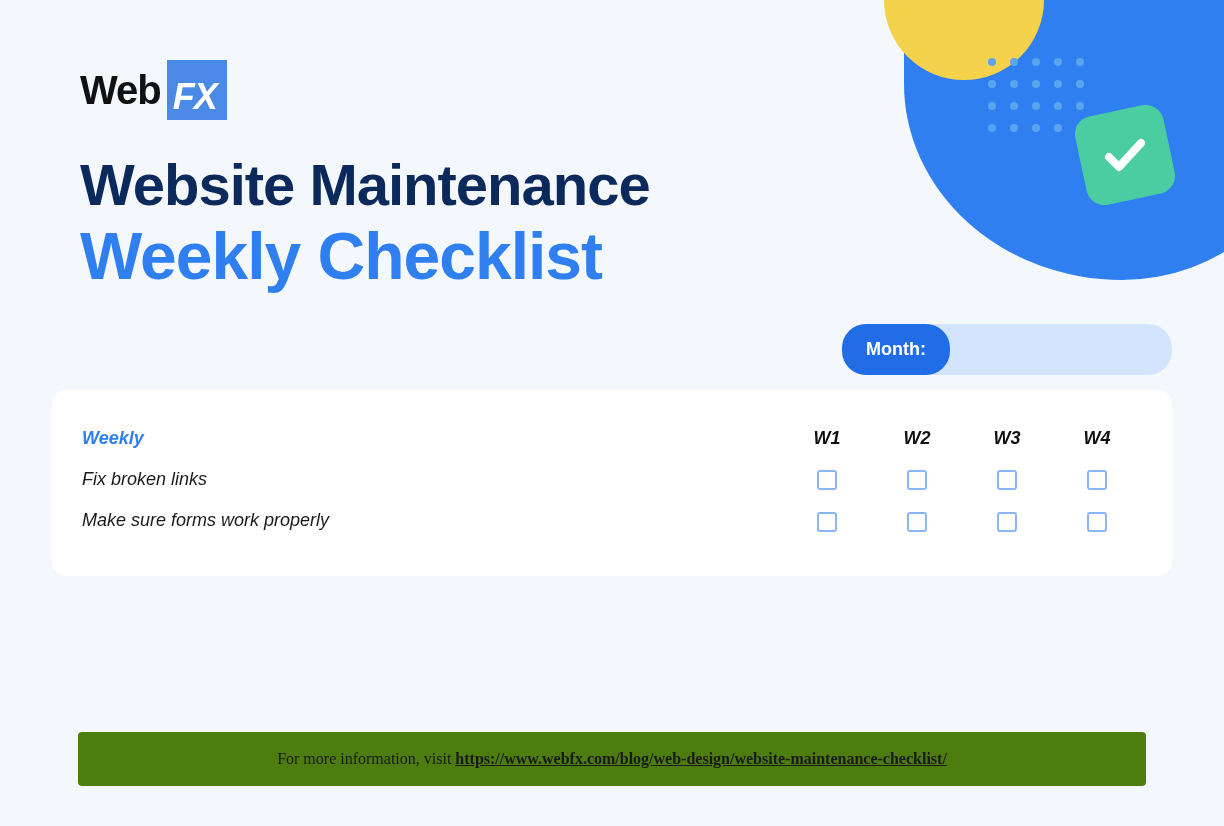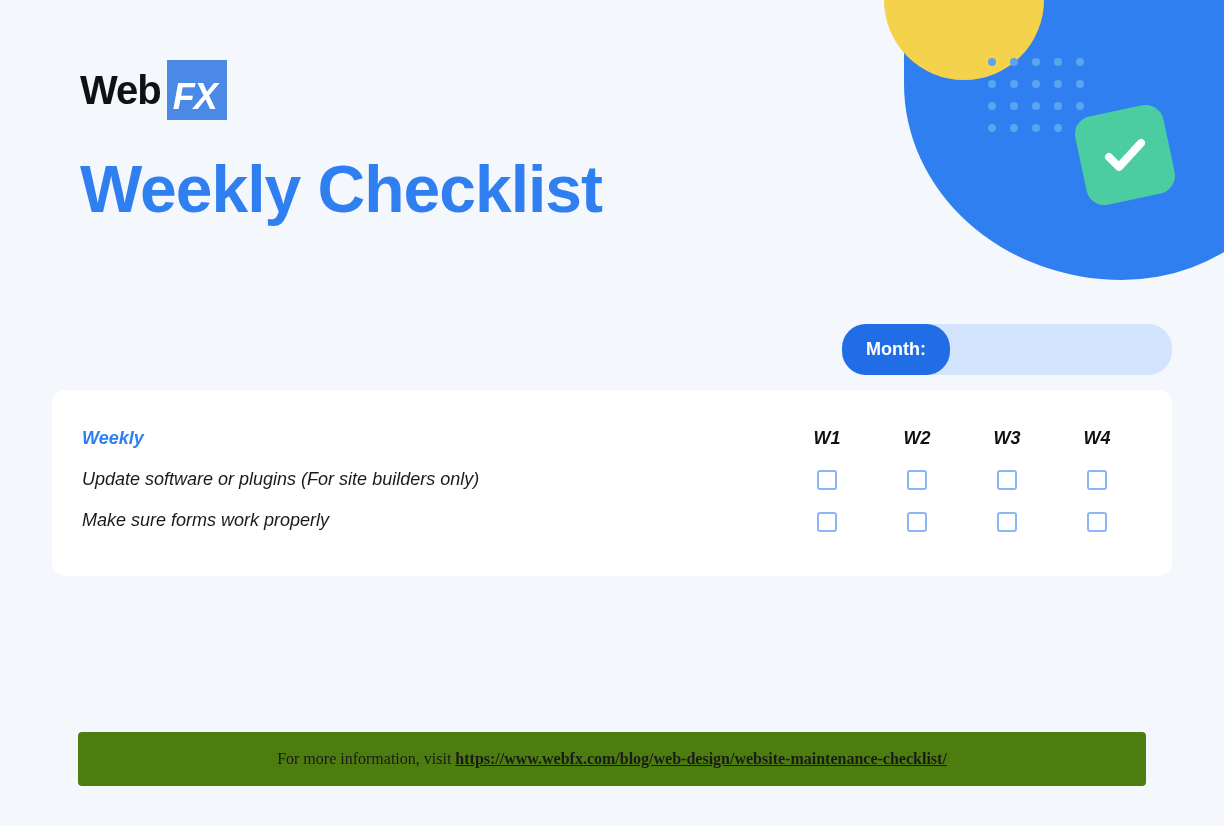--- a/index.html
+++ b/index.html
@@ -232,41 +232,42 @@
     <polyline points="4,13 9,18 20,6"></polyline>
   </svg>
 </div>
 
 <div class="logo">
   <span class="logo-text">Web</span>
   <span class="logo-box">FX</span>
 </div>
 
 <div class="headline">
+  <h1>Website Maintenance</h1>
   <h2>Weekly Checklist</h2>
 </div>
 
 <div class="month-pill">
   <span class="label">Month:</span>
 </div>
 
 <div class="card">
   <table class="table">
     <thead>
       <tr>
         <th class="section-head">Weekly</th>
         <th class="col-head">W1</th>
         <th class="col-head">W2</th>
         <th class="col-head">W3</th>
         <th class="col-head">W4</th>
       </tr>
     </thead>
     <tbody>
       <tr>
-        <td class="task">Update software or plugins (For site builders only)</td>
+        <td class="task">Fix broken links</td>
         <td class="check-cell"><span class="checkbox"></span></td>
         <td class="check-cell"><span class="checkbox"></span></td>
         <td class="check-cell"><span class="checkbox"></span></td>
         <td class="check-cell"><span class="checkbox"></span></td>
       </tr>
       <tr>
         <td class="task">Make sure forms work properly</td>
         <td class="check-cell"><span class="checkbox"></span></td>
         <td class="check-cell"><span class="checkbox"></span></td>
         <td class="check-cell"><span class="checkbox"></span></td>

